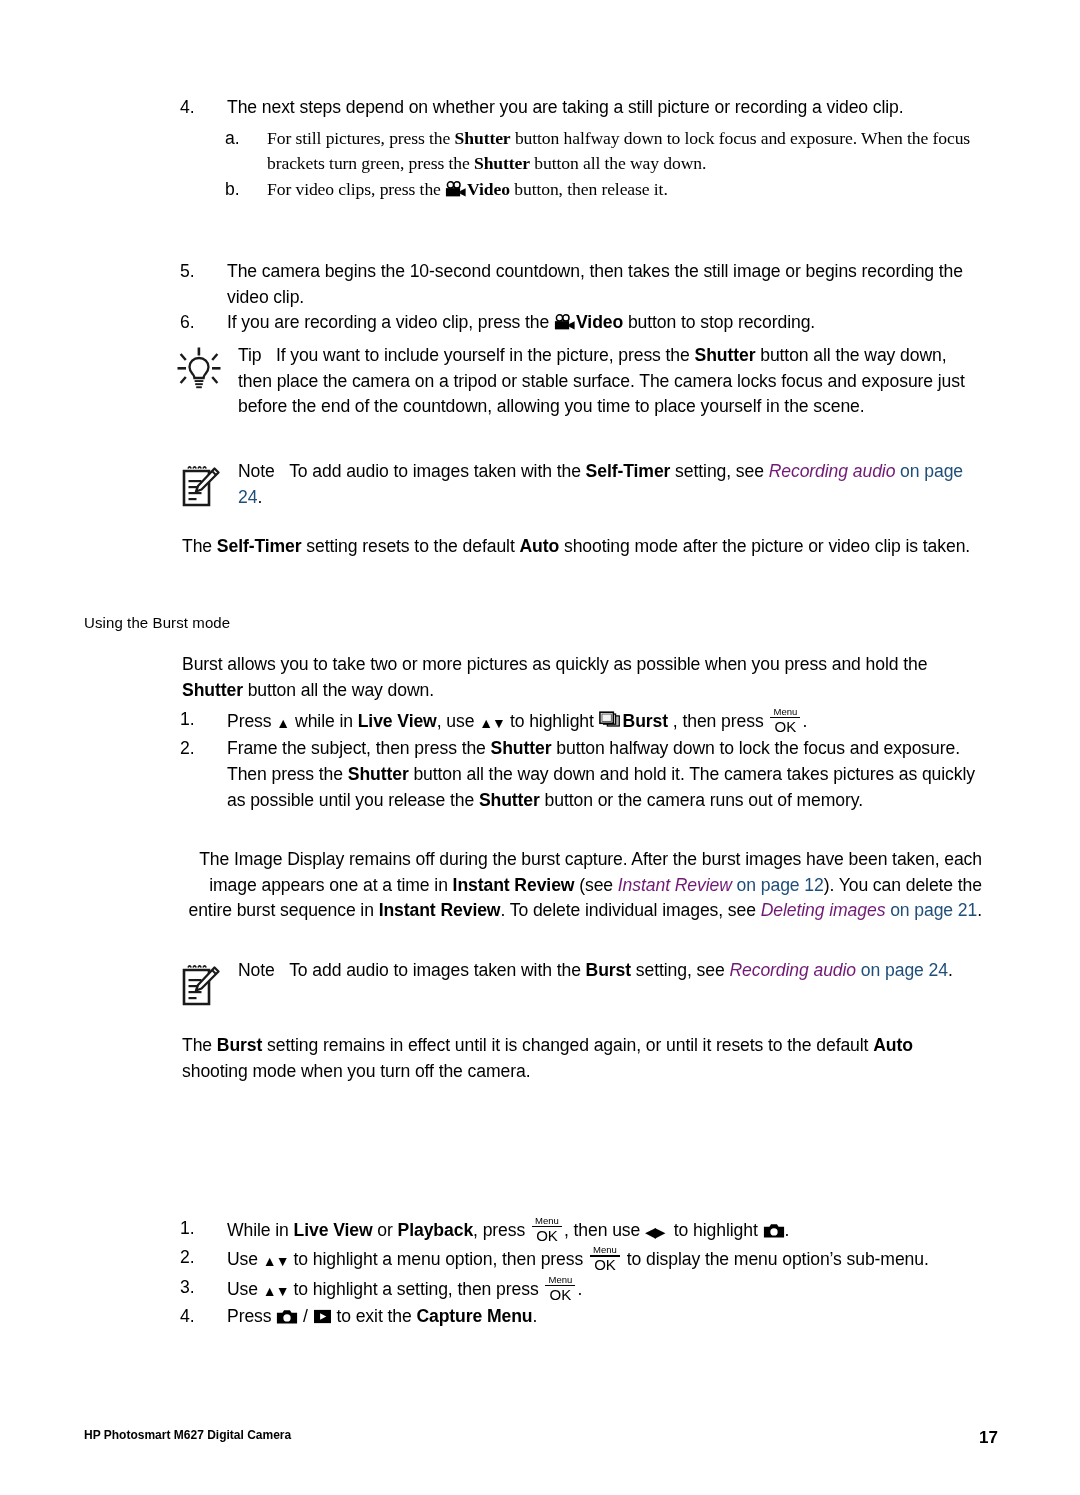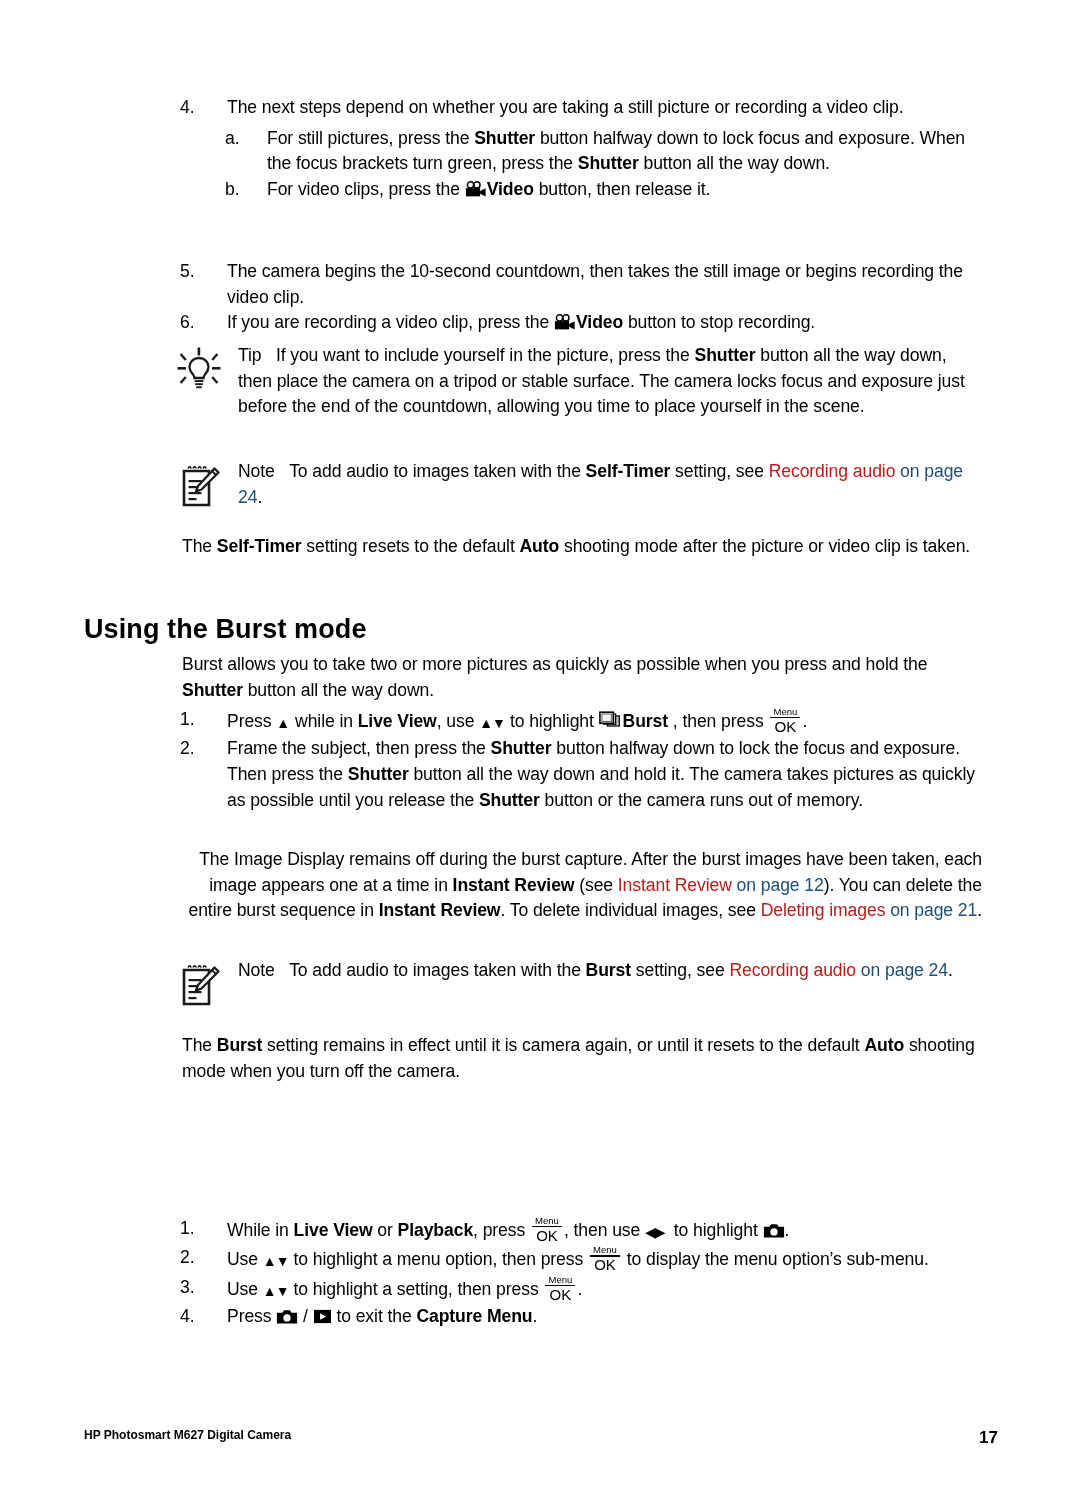--- a/index.html
+++ b/index.html
@@ -15,56 +15,56 @@
   .page { position:absolute; left:0; top:0; width:1080px; height:1495px; }
 
   
   .body-text {
     font-size:17.6px;
     line-height:25.6px;
     letter-spacing:-0.1px;
     text-align:left;
   }
   b, .b { font-weight:bold; }
-  .lnk { color:#b91c1c; }
+  .lnk { color:#701a75; font-style:italic; }
   .lnk-plain { color:#1F4E79; font-style:normal; }
 
   
   .li { position:relative; display:block; }
   .li-num {
     position:absolute; left:0; top:0;
     width:46px; text-align:left;
     font-size:17.6px; line-height:25.6px;
   }
   .li-body { display:block; }
 
   
   .list-1 { position:absolute; left:180px; width:800px; }
   .list-1 .li-body { margin-left:47px; }
 
   
   .list-2 { position:relative; left:45px; width:755px; margin-top:0; }
-  .list-2 .li-body { margin-left:42px; }
+  .list-2 .li-body { margin-left:42px;font-family:Liberation Serif, serif; }
 
   
   .para { position:absolute; left:182px; width:800px; }
 
   
   .callout { position:absolute; left:176px; width:806px; }
   .callout-ico {
     position:absolute; left:0; top:3px;
     width:46px; height:46px;
   }
   .callout-txt { margin-left:62px; display:block; }
   .callout-kw { font-weight:normal; }
 
   
   .h2 {
     position:absolute; left:84px;
-    font-size:27px; font-weight:bold;
+    font-size:15px; font-weight:normal;
     letter-spacing:0.1px;
   }
   .h1 {
     position:absolute; left:84px;
     font-size:34px; font-weight:bold;
     letter-spacing:0.2px;
   }
 
   
   .footer { position:absolute; left:84px; top:1428px; width:914px; }
@@ -234,21 +234,21 @@
         <rect x="12.5" y="30" width="13" height="2.2" fill="#1a1a1a"></rect>
         <rect x="12.5" y="36" width="8" height="2.2" fill="#1a1a1a"></rect>
         <path d="M38.5 6.5 L42.5 10.5 L25.5 27.5 L20 29.5 L22 24 Z" fill="#fff" stroke="#1a1a1a" stroke-width="2.3" stroke-linejoin="round"></path>
         <path d="M36 9 L40 13" stroke="#1a1a1a" stroke-width="2"></path>
       </svg>
     </span>
     <span class="callout-txt"><span class="callout-kw">Note</span>&nbsp;&nbsp;&nbsp;<span>To add audio to images taken with the </span><b>Burst</b><span> setting, see </span><span class="lnk">Recording audio</span><span class="lnk-plain"> on page 24</span><span>.</span></span>
   </div>
 
   <div class="para body-text" style="top:1033px;">
-    <span>The </span><b>Burst</b><span> setting remains in effect until it is camera again, or until it resets to the default </span><b>Auto</b><span> shooting mode when you turn off the camera.</span>
+    <span>The </span><b>Burst</b><span> setting remains in effect until it is changed again, or until it resets to the default </span><b>Auto</b><span> shooting mode when you turn off the camera.</span>
   </div>
 
 
 
   <div class="list-1 body-text" style="top:1216px;">
     <div class="li">
       <span class="li-num">1.</span>
       <span class="li-body"><span>While in </span><b>Live View</b><span> or </span><b>Playback</b><span>, press </span><span class="ico-menuok"><span class="mk-top">Menu</span><span class="mk-bar"></span><span class="mk-bot">OK</span></span><span>, then use </span><span class="ico-arrows ico-arr-lr">◀▶</span><span> to highlight </span><span class="ico"><svg class="ico-camera" viewBox="0 0 24 18">
               <path d="M1 5 H7 L8.8 2.2 H15.2 L17 5 H23 V16.5 H1 Z" fill="#000"></path>
               <circle cx="12" cy="10.5" r="4" fill="#fff"></circle>

